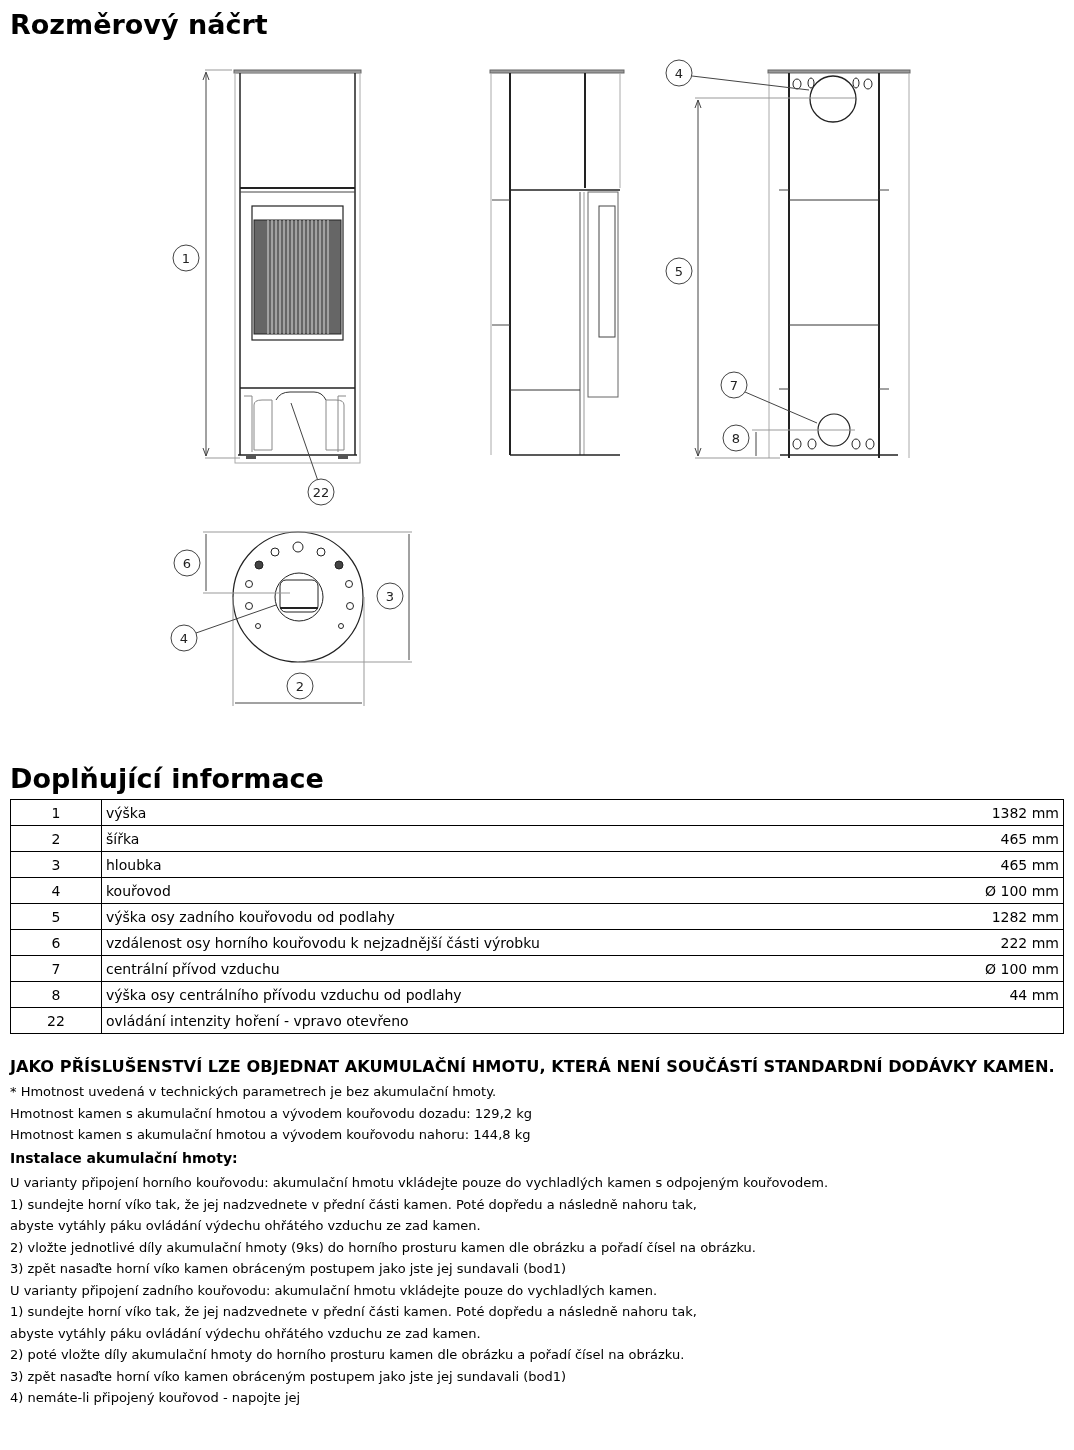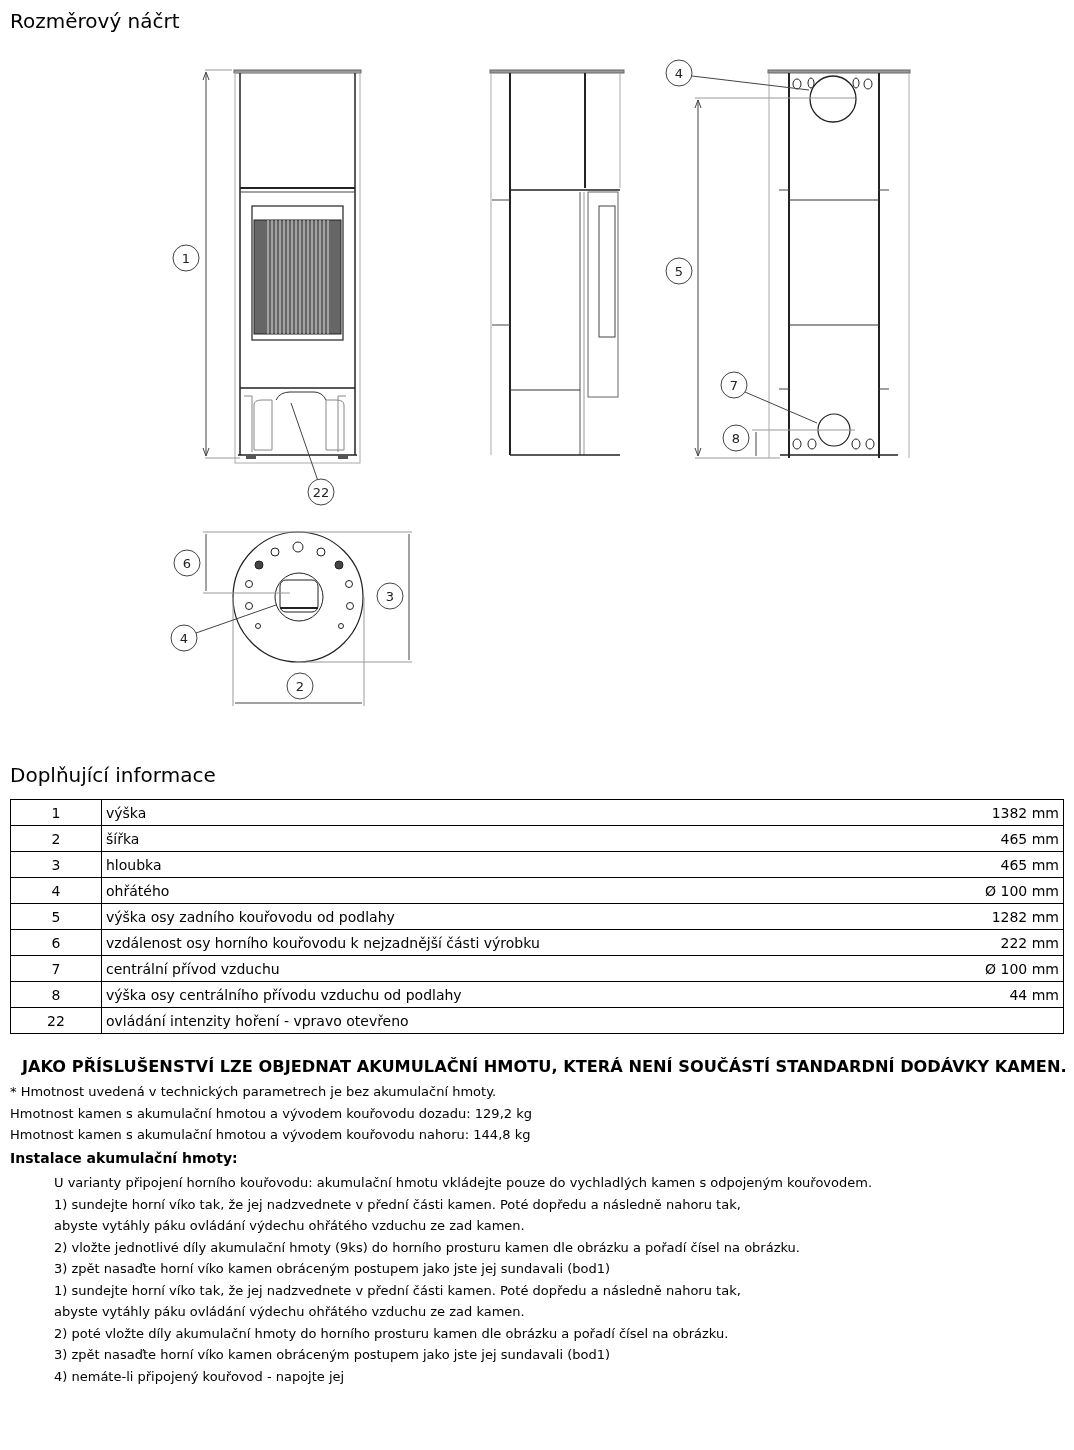--- a/index.html
+++ b/index.html
@@ -1,49 +1,48 @@
 <!DOCTYPE html>
 <html><head>
 <meta charset="utf-8">
 <style>
   html, body { margin: 0; padding: 0; background: #ffffff; }
   body {
     width: 1074px; height: 1450px; position: relative; overflow: hidden;
     font-family: "DejaVu Sans", sans-serif; color: #000;
   }
   .h1 {
-    position: absolute; left: 10px; font-size: 20px; font-weight: normal;
+    position: absolute; left: 10px; font-size: 27px; font-weight: bold;
     letter-spacing: 0px; line-height: 1;
   }
   #title-sketch { top: 11px; }
   #title-info { top: 765px; }
   .drawing { position: absolute; left: 0; top: 40px; width: 1074px; height: 690px; }
   table.spec {
     position: absolute; left: 10px; top: 799px; width: 1054px;
     border-collapse: collapse; font-size: 14px;
   }
   table.spec td {
     border: 1px solid #000; height: 25px; padding: 0 4px; line-height: 1;
   }
   table.spec td.num { width: 82px; text-align: center; }
   table.spec td.val { text-align: right; width: 200px; border-left: none; }
   table.spec td.lbl { border-right: none; }
   .notice {
     position: absolute; left: 10px; top: 1057px; font-size: 16.2px; font-weight: bold;
     white-space: nowrap;
-    margin-left: 12px;
   }
   .text-block {
     position: absolute; left: 10px; font-size: 13px; white-space: nowrap; line-height: 21.5px;
   }
   #weights { top: 1081px; }
   .h3 {
     position: absolute; left: 10px; top: 1150px; font-size: 14px; font-weight: bold;
   }
-  #instructions { top: 1172px; margin-left: 44px; }
+  #instructions { top: 1172px; }
   .callout-text { font-family: "DejaVu Sans", sans-serif; font-size: 13px; }
 </style>
 </head>
 <body>
 
 <div id="title-sketch" class="h1">Rozměrový náčrt</div>
 
 <svg class="drawing" viewBox="0 40 1074 690" xmlns="http://www.w3.org/2000/svg" fill="none" stroke="#222" stroke-width="1">
 
   <g>
@@ -215,21 +214,21 @@
         <td class="lbl">šířka</td>
         <td class="val">465 mm</td>
       </tr>
       <tr>
         <td class="num">3</td>
         <td class="lbl">hloubka</td>
         <td class="val">465 mm</td>
       </tr>
       <tr>
         <td class="num">4</td>
-        <td class="lbl">ohřátého</td>
+        <td class="lbl">kouřovod</td>
         <td class="val">Ø 100 mm</td>
       </tr>
       <tr>
         <td class="num">5</td>
         <td class="lbl">výška osy zadního kouřovodu od podlahy</td>
         <td class="val">1282 mm</td>
       </tr>
       <tr>
         <td class="num">6</td>
         <td class="lbl">vzdálenost osy horního kouřovodu k nejzadnější části výrobku</td>
@@ -262,18 +261,19 @@
   </div>
 
 <div class="h3">Instalace akumulační hmoty:</div>
 
 <div id="instructions" class="text-block">
     <div>U varianty připojení horního kouřovodu: akumulační hmotu vkládejte pouze do vychladlých kamen s odpojeným kouřovodem.</div>
     <div>1) sundejte horní víko tak, že jej nadzvednete v přední části kamen. Poté dopředu a následně nahoru tak,</div>
     <div>abyste vytáhly páku ovládání výdechu ohřátého vzduchu ze zad kamen.</div>
     <div>2) vložte jednotlivé díly akumulační hmoty (9ks) do horního prosturu kamen dle obrázku a pořadí čísel na obrázku.</div>
     <div>3) zpět nasaďte horní víko kamen obráceným postupem jako jste jej sundavali (bod1)</div>
+    <div>U varianty připojení zadního kouřovodu: akumulační hmotu vkládejte pouze do vychladlých kamen.</div>
     <div>1) sundejte horní víko tak, že jej nadzvednete v přední části kamen. Poté dopředu a následně nahoru tak,</div>
     <div>abyste vytáhly páku ovládání výdechu ohřátého vzduchu ze zad kamen.</div>
     <div>2) poté vložte díly akumulační hmoty do horního prosturu kamen dle obrázku a pořadí čísel na obrázku.</div>
     <div>3) zpět nasaďte horní víko kamen obráceným postupem jako jste jej sundavali (bod1)</div>
     <div>4) nemáte-li připojený kouřovod - napojte jej</div>
   </div>
 
 </body></html>

